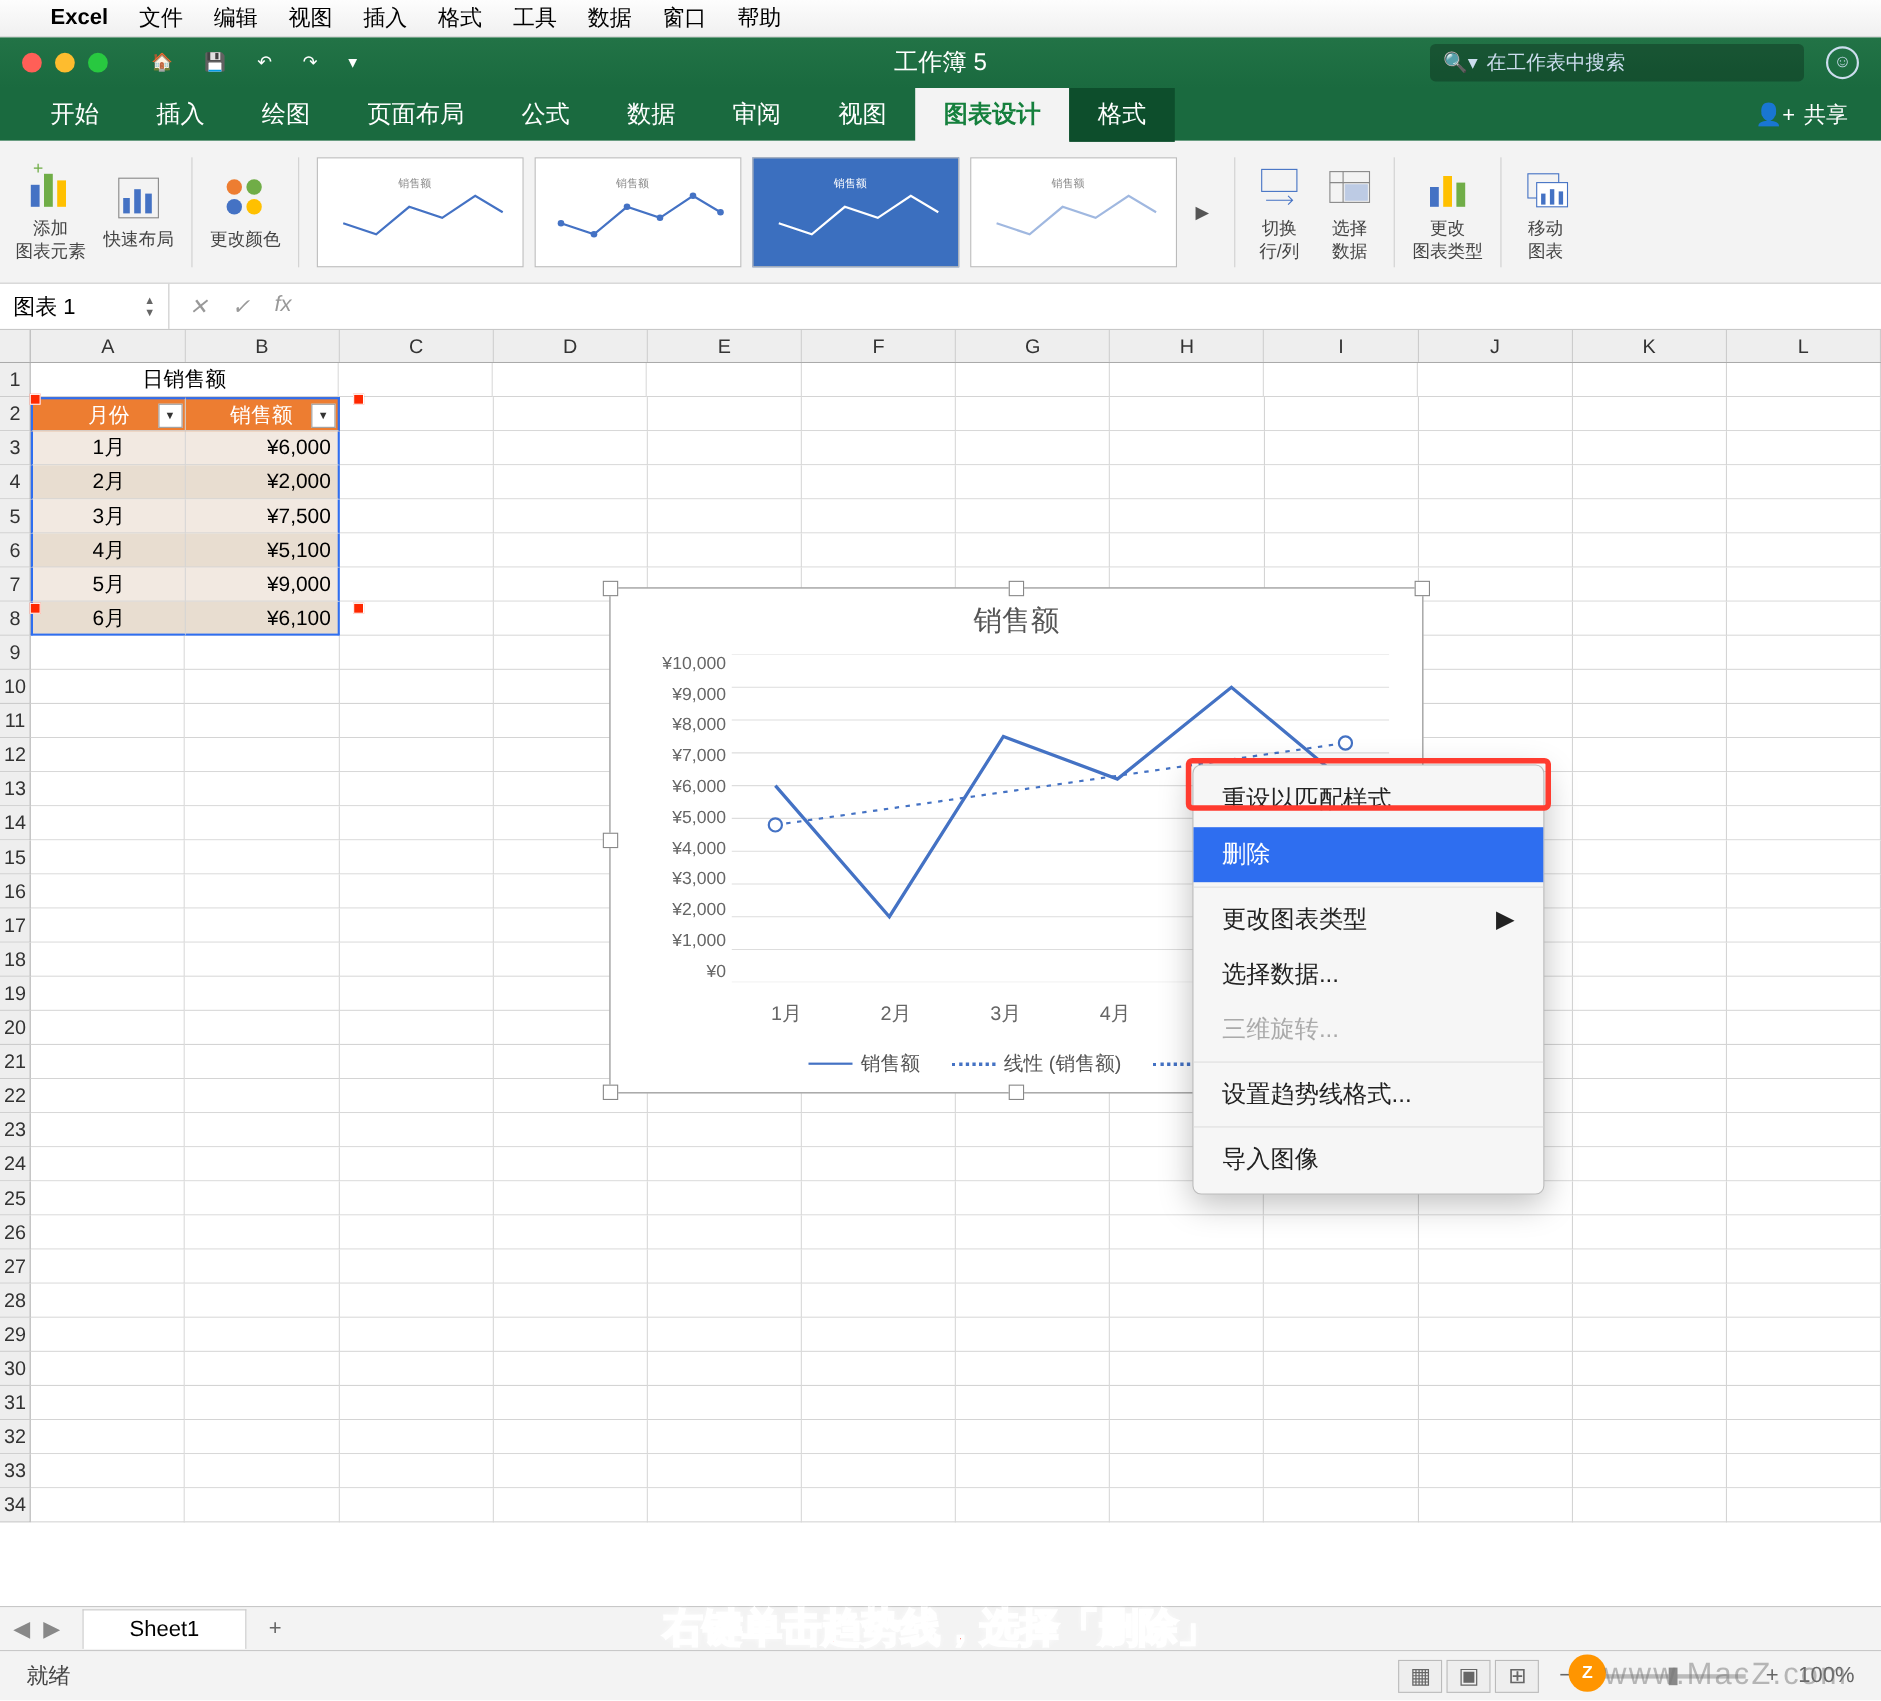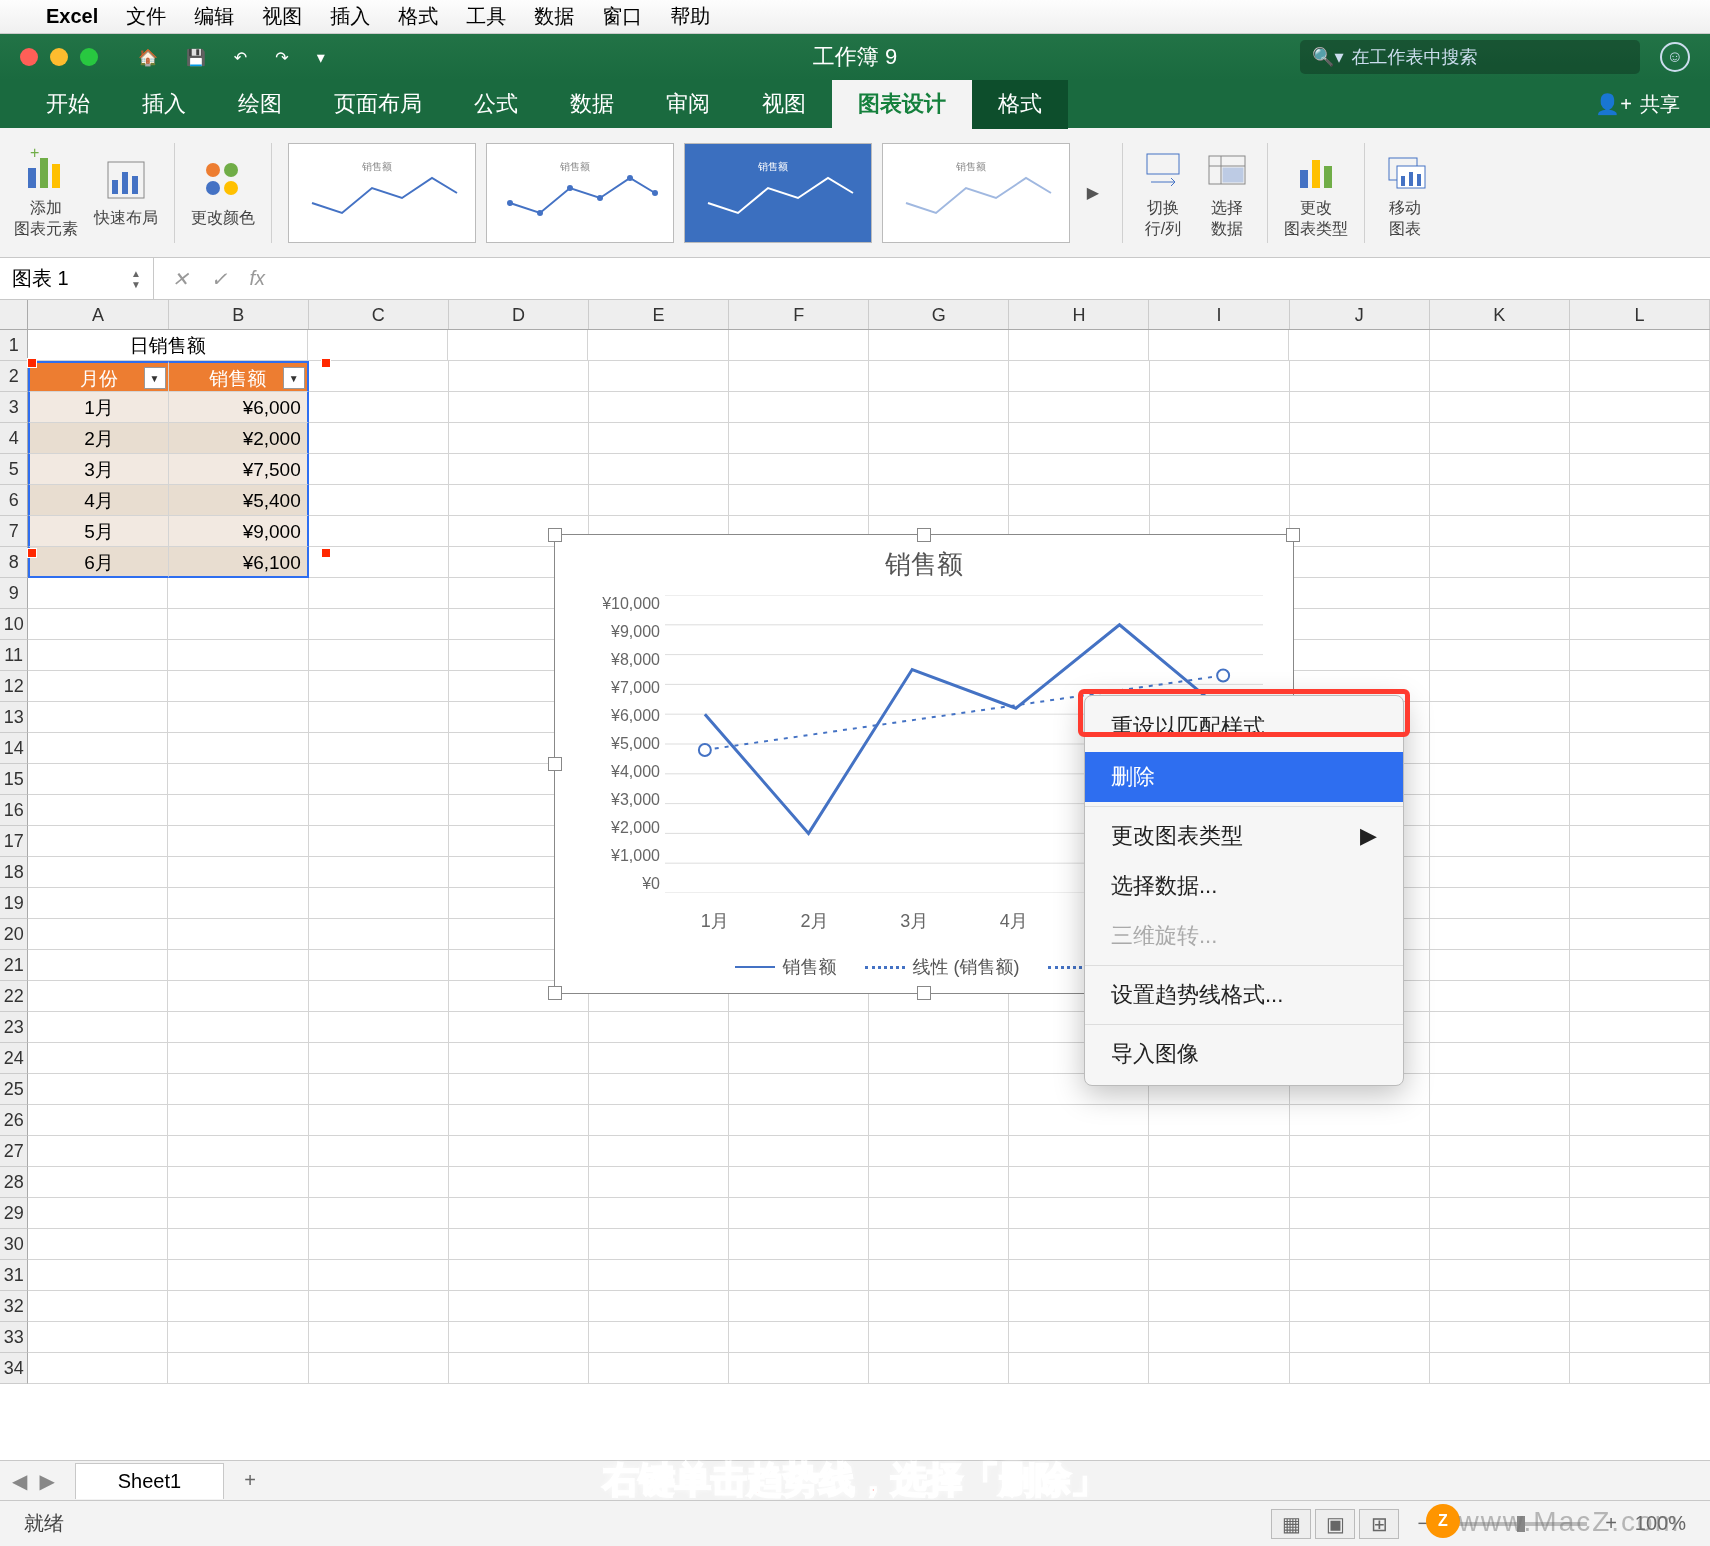--- a/index.html
+++ b/index.html
@@ -123,21 +123,21 @@
     <span class="tl-yel"></span>
     <span class="tl-grn"></span>
   </div>
   <div class="qa">
     <span>🏠</span>
     <span>💾</span>
     <span>↶</span>
     <span>↷</span>
     <span>▾</span>
   </div>
-  <div class="doc-title">工作簿 9</div>
+  <div class="doc-title">工作簿 5</div>
   <div class="search-box">
     <span>🔍▾</span>
     <span>在工作表中搜索</span>
   </div>
   <div class="smiley">☺</div>
 </div>
 
 <div class="ribbon-tabs">
   <div class="tab">开始</div>
   <div class="tab">插入</div>
@@ -375,21 +375,21 @@
         <div class="cell" style="width: 148px;"></div>
         <div class="cell" style="width: 148px;"></div>
         <div class="cell" style="width: 148px;"></div>
         <div class="cell" style="width: 148px;"></div>
         <div class="cell" style="width: 148px;"></div>
         <div class="cell" style="width: 148px;"></div>
       </div>
       <div class="row">
         <div class="rh">6</div>
         <div class="cell center even" style="width: 148px; border-left: 2px solid rgb(46, 110, 240);">4月</div>
-        <div class="cell even" style="width: 148px; border-right: 2px solid rgb(46, 110, 240);">¥5,400</div>
+        <div class="cell even" style="width: 148px; border-right: 2px solid rgb(46, 110, 240);">¥5,100</div>
         <div class="cell" style="width: 148px;"></div>
         <div class="cell" style="width: 148px;"></div>
         <div class="cell" style="width: 148px;"></div>
         <div class="cell" style="width: 148px;"></div>
         <div class="cell" style="width: 148px;"></div>
         <div class="cell" style="width: 148px;"></div>
         <div class="cell" style="width: 148px;"></div>
         <div class="cell" style="width: 148px;"></div>
         <div class="cell" style="width: 148px;"></div>
         <div class="cell" style="width: 148px;"></div>

